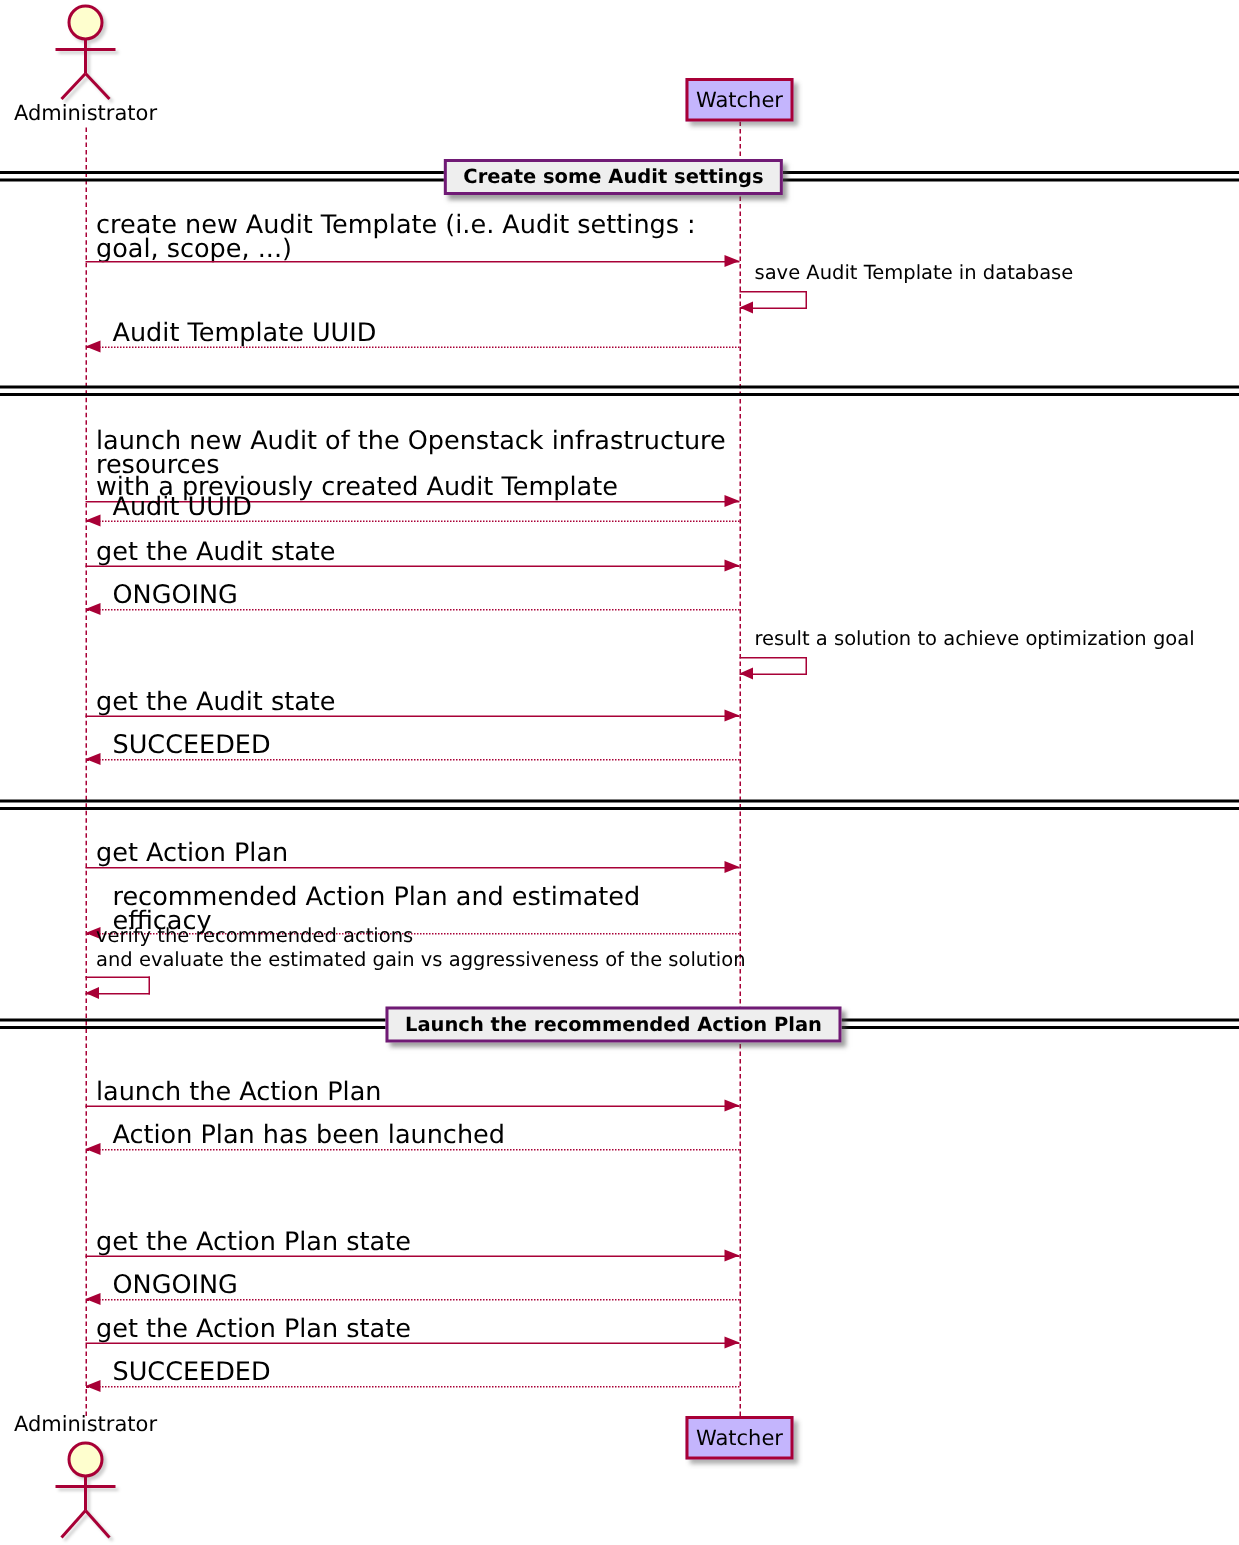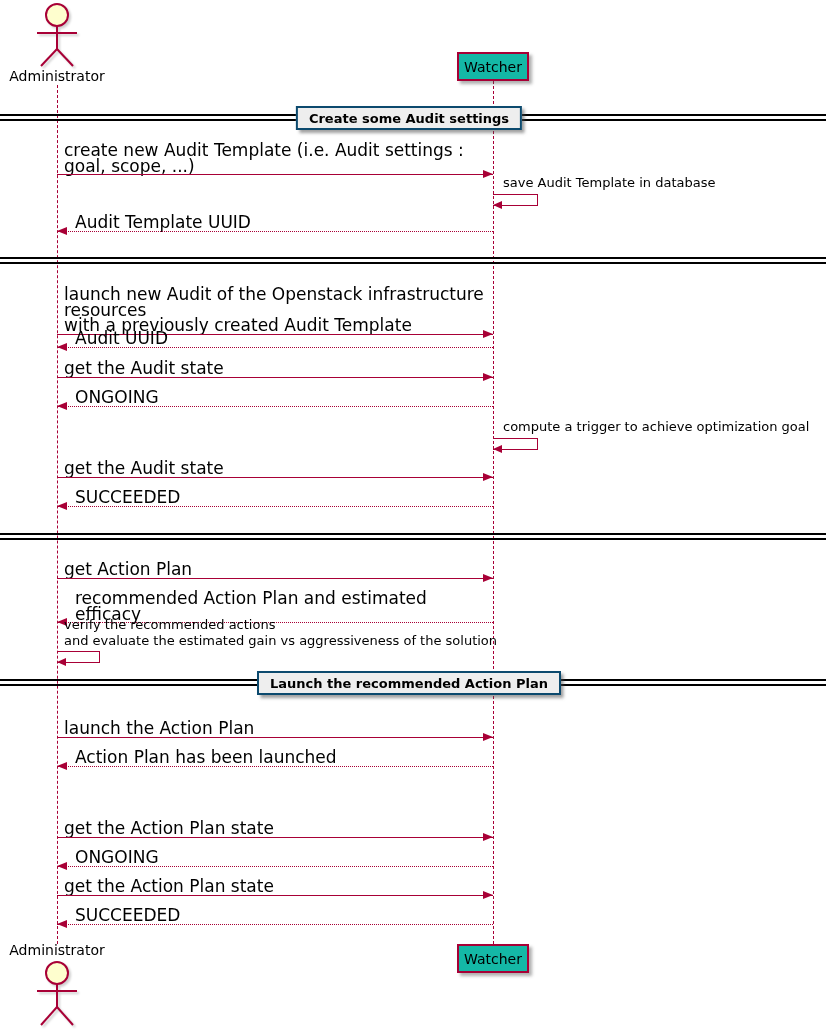--- a/index.html
+++ b/index.html
@@ -10,30 +10,30 @@
   .lifeline{position:absolute;width:0;border-left:1px dashed #A80036;}
 
   
   .actor{position:absolute;}
   .actor svg{filter:drop-shadow(2px 2px 1px #cfcfcf);}
   .actor-label{position:absolute;white-space:nowrap;transform:translateX(-50%);
                font-size:14px;line-height:15px;}
 
   
   .participant{position:absolute;left:457px;width:72px;height:29px;box-sizing:border-box;
-               background:#14b8a6;border:2px solid #A80036;
+               background:#c4b5fd;border:2px solid #A80036;
                box-shadow:3px 3px 3px rgba(80,80,80,.45);
                display:flex;align-items:center;justify-content:center;font-size:14px;}
 
   
   .divider{position:absolute;left:0;right:0;height:24px;}
   .div-line{position:absolute;left:0;right:0;height:2px;background:#000;}
   .div-line.l1{top:8px}.div-line.l2{top:13px}
   .div-box{position:absolute;left:409px;top:0;transform:translateX(-50%);height:24px;
-           box-sizing:border-box;border:2px solid #0c4a6e;background:#EEEEEE;
+           box-sizing:border-box;border:2px solid #701a75;background:#EEEEEE;
            box-shadow:3px 3px 3px rgba(80,80,80,.55);
            display:flex;align-items:center;padding:0 11px;
            font-size:13px;font-weight:bold;white-space:nowrap;}
 
   
   .msg{position:absolute;left:57px;width:436px;}
   .msg-label{font-size:17px;line-height:15.5px;white-space:pre-line;padding-left:7px;}
   .msg.return .msg-label{padding-left:18px;}
   .msg-line{position:relative;height:0;border-top:1px solid #A80036;}
   .msg.return .msg-line{border-top:1px dotted #A80036;}
@@ -132,21 +132,21 @@
   </div>
 
   <div class="msg return" style="top:390px;">
     <div class="msg-label">ONGOING</div>
     <div class="msg-line">
         <i class="ah-l"></i>
       </div>
   </div>
 
   <div class="selfmsg" style="left:493px;top:419px;">
-    <div class="msg-label">compute a trigger to achieve optimization goal</div>
+    <div class="msg-label">result a solution to achieve optimization goal</div>
     <div class="loop">
         <i class="ah-loop"></i>
       </div>
   </div>
 
   <div class="msg" style="top:461px;">
     <div class="msg-label">get the Audit state</div>
     <div class="msg-line">
         <i class="ah-r"></i>
       </div>

